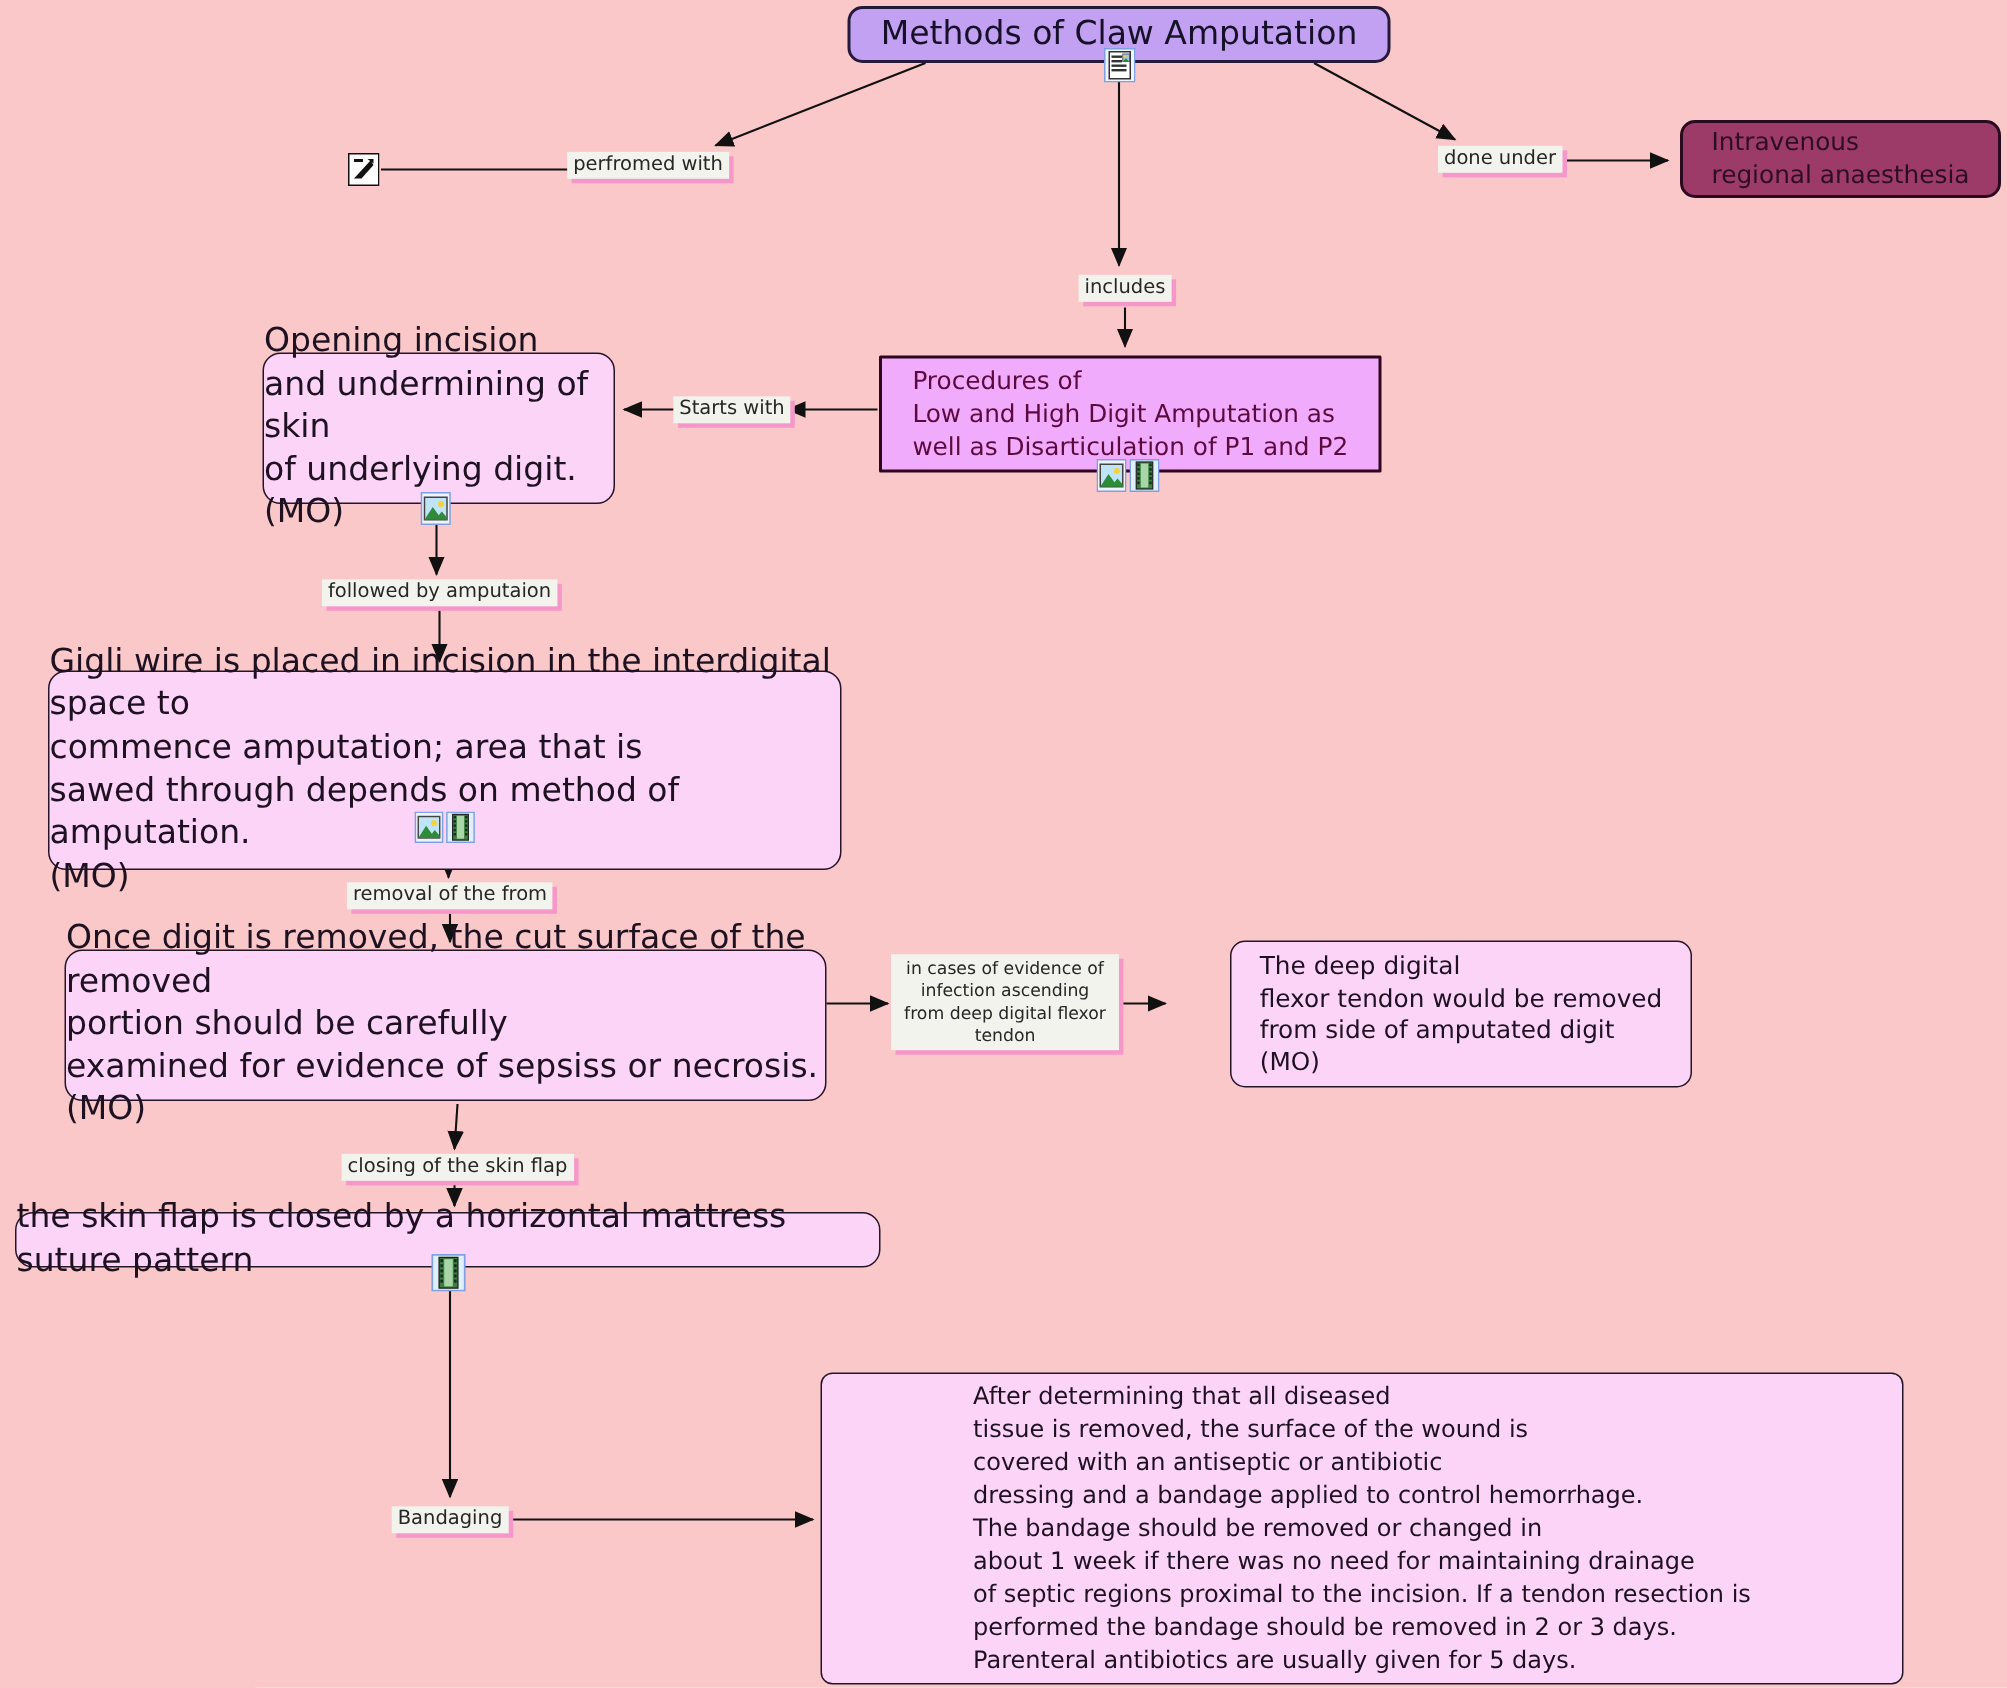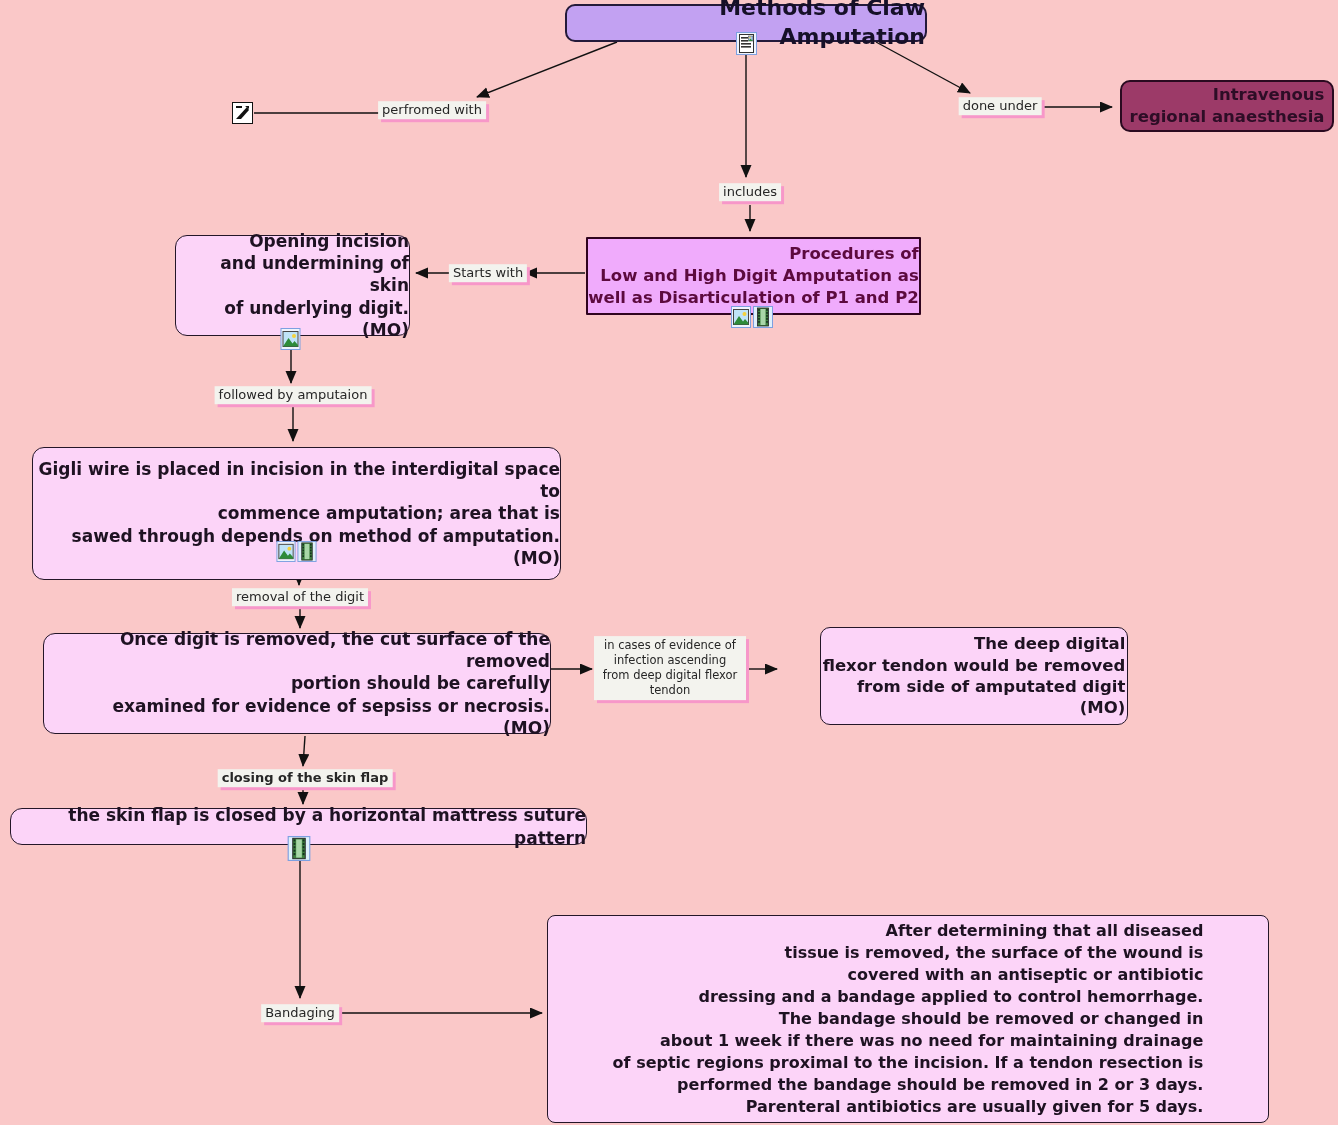--- a/index.html
+++ b/index.html
@@ -2,33 +2,33 @@
 <html><head>
 <meta charset="utf-8">
 <style>
   html,body{margin:0;padding:0;}
   body{font-family:"DejaVu Sans","Liberation Sans",sans-serif;}
   #canvas{position:relative;width:1338px;height:1125px;background:#fac8c8;overflow:hidden;}
   svg.wires{position:absolute;left:0;top:0;pointer-events:none;}
 
   .node{
     position:absolute;display:flex;align-items:center;justify-content:center;
-    text-align:right;white-space:pre-line;box-sizing:border-box;
-    color:#1e1222;line-height:1.3;font-weight:bold;
+    text-align:left;white-space:pre-line;box-sizing:border-box;
+    color:#1e1222;line-height:1.3;
   }
   .node-title{background:#c2a1f2;border:2px solid #241a3a;border-radius:10px;
     font-size:22px;color:#161028;}
   .node-teal{background:#2fbdb5;border:2px solid #0e2a28;border-radius:10px;
     font-size:19px;color:#0d2b29;}
   .node-maroon{background:#9c3a68;border:2px solid #2a0a20;border-radius:10px;
     font-size:16.5px;color:#2d0d26;line-height:1.32;}
   .node-magenta{background:#f0abfc;border:2px solid #30041f;border-radius:1px;
     font-size:16.5px;color:#5c0a3e;line-height:1.32;}
   .node-pink{background:#fcd4f8;border:1.5px solid #241628;border-radius:12px;
-    font-size:17px;}
+    font-size:22px;}
   .node-pink-sm{background:#fcd4f8;border:1.5px solid #241628;border-radius:10px;font-size:16.5px;margin-left:37px;}
   .node-big{background:#fcd4f8;border:1.5px solid #241628;border-radius:8px;
     font-size:16px;line-height:1.38;}
 
   .link-label{
     position:absolute;transform:translate(-50%,-50%);
     background:#f3f3ee;color:#262626;font-size:13px;line-height:1.2;
     padding:1px 4px;white-space:pre-line;text-align:center;
     box-shadow:3px 3px 0 #f797c9;
   }
@@ -127,26 +127,26 @@
 of septic regions proximal to the incision. If a tendon resection is
 performed the bandage should be removed in 2 or 3 days.
 Parenteral antibiotics are usually given for 5 days.</span>
   </div>
 
   <div class="link-label" style="left:432px;top:110px;">perfromed with</div>
   <div class="link-label" style="left:1000px;top:106px;">done under</div>
   <div class="link-label" style="left:750px;top:192px;">includes</div>
   <div class="link-label" style="left:488px;top:273px;">Starts with</div>
   <div class="link-label" style="left:293px;top:395px;">followed by amputaion</div>
-  <div class="link-label" style="left:300px;top:597px;">removal of the digit</div>
+  <div class="link-label" style="left:300px;top:597px;">removal of the from</div>
   <div class="link-label small" style="left:670px;top:668px;width:142px;">in cases of evidence of
 infection ascending
 from deep digital flexor
 tendon</div>
-  <div class="link-label" style="left:305px;top:778px;font-weight:bold;">closing of the skin flap</div>
+  <div class="link-label" style="left:305px;top:778px;">closing of the skin flap</div>
   <div class="link-label" style="left:300px;top:1013px;">Bandaging</div>
 
   <svg class="res-icon" style="left:736px;top:32px;" width="21" height="23" viewBox="0 0 21 23">
     <rect x="0.5" y="0.5" width="20" height="22" fill="#eef3fc" stroke="#7da0e0"></rect>
     <rect x="3.5" y="2.5" width="14" height="18" fill="#ffffff" stroke="#333"></rect>
     <rect x="5" y="5" width="7" height="1.6" fill="#333"></rect>
     <rect x="5" y="8" width="7" height="1.6" fill="#333"></rect>
     <rect x="5" y="11" width="10" height="1.6" fill="#333"></rect>
     <rect x="5" y="14" width="10" height="1.6" fill="#333"></rect>
     <rect x="12.5" y="4" width="4.5" height="5" fill="#9fc3ef" stroke="#555" stroke-width="0.6"></rect>

